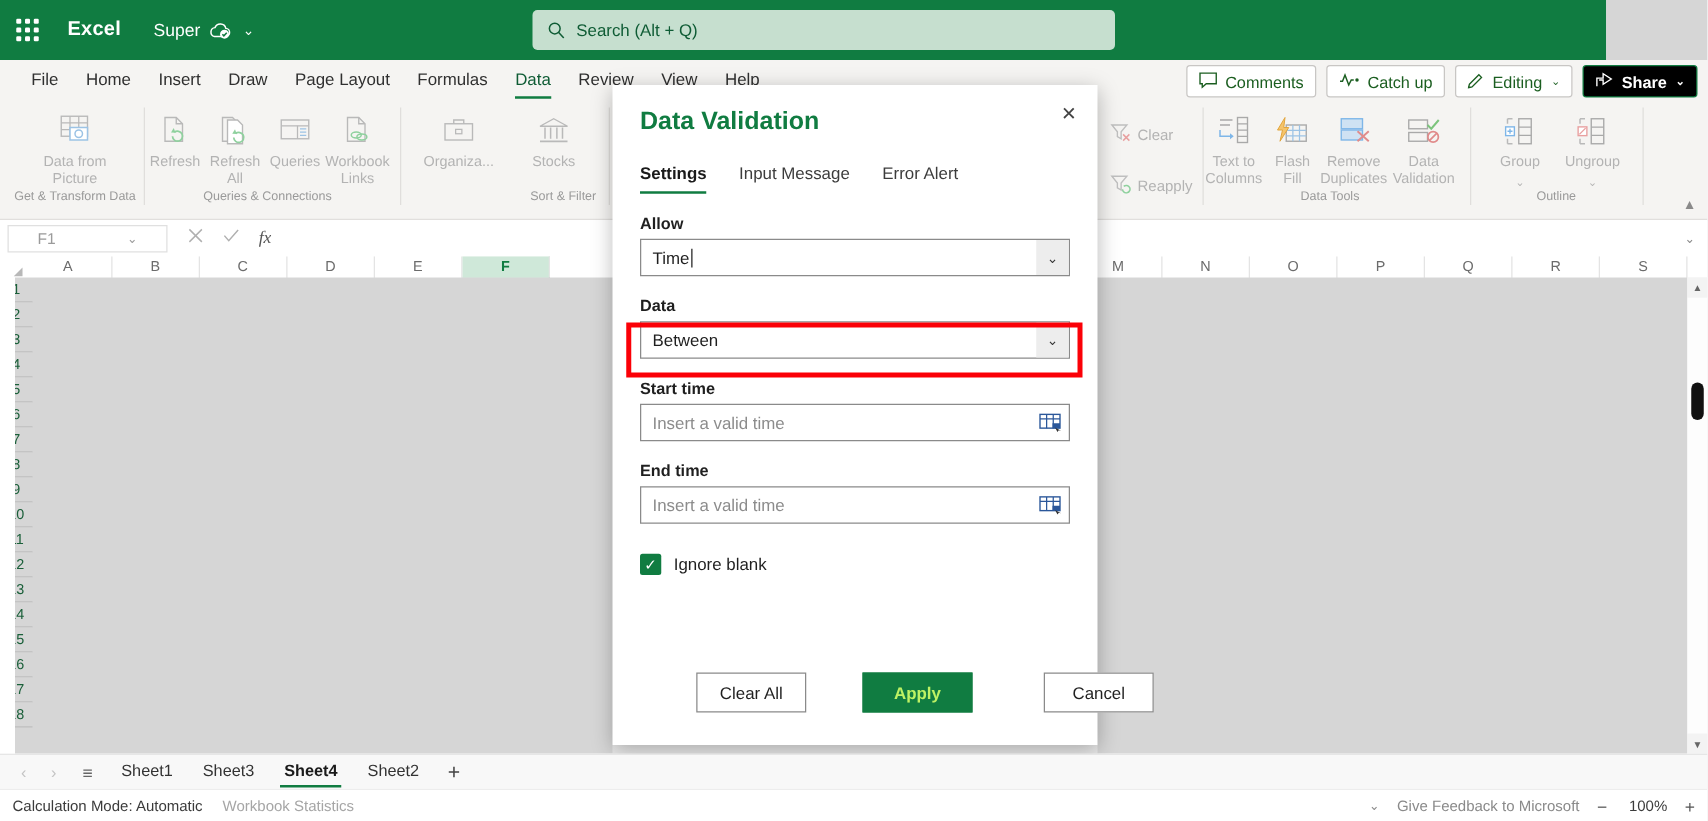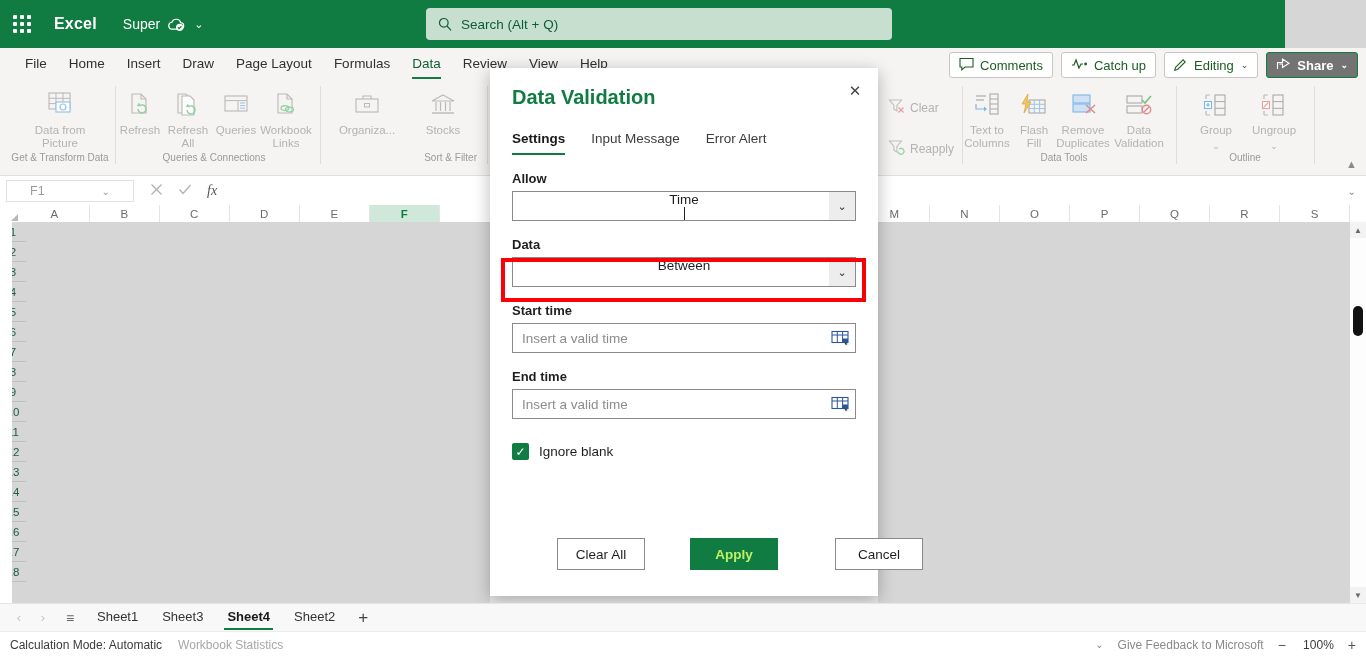--- a/index.html
+++ b/index.html
@@ -50,21 +50,21 @@
   }
   .rtab.active { color: #0f5c35; }
   .rtab.active::after {
     content: ""; position: absolute; left: 11px; right: 11px; bottom: -1px; height: 2.5px; background: #107c41;
   }
   .ribbon-right { position: absolute; right: 8px; top: 4px; display: flex; align-items: center; gap: 8px; }
   .rbtn {
     height: 26px; border: 1px solid #c8c6c4; background: #fff; border-radius: 3px;
     display: flex; align-items: center; gap: 6px; padding: 0 9px; font-size: 13px; color: #1b5e20; cursor: pointer;
   }
-  .rbtn.primary { background: #737373; color: #fff; border-color: #107c41; font-weight: bold; }
+  .rbtn.primary { background: #000000; color: #fff; border-color: #107c41; font-weight: bold; }
   .rbtn .lbl { font-size: 13px; }
   .rbtn .mini-chev { font-size: 9px; margin-left: 1px; }
 
   .ribbon-body {
     position: absolute; top: 80px; left: 0; width: 1366px; height: 96px;
     background: #f5f4f2; border-bottom: 1px solid #e1dfdd;
   }
   .rgroup { position: absolute; top: 0; height: 96px; display: flex; flex-direction: column; align-items: center; }
   .rgroup .items { display: flex; align-items: flex-start; height: 72px; padding-top: 4px; }
   .rgroup .glabel { font-size: 10px; color: #9a9a9a; text-align: center; width: 100%; }
@@ -169,21 +169,21 @@
     display: flex; align-items: center; justify-content: center; color: #444; font-size: 15px; cursor: pointer;
   }
   .dlg-title { font-size: 20px; color: #107c41; font-weight: bold; padding-top: 18px; }
   .dlg-tabs { display: flex; gap: 26px; margin-top: 22px; }
   .dtab { font-size: 13.5px; color: #3c3c3c; padding-bottom: 9px; position: relative; cursor: pointer; }
   .dtab.active { font-weight: bold; color: #1a1a1a; }
   .dtab.active::after { content: ""; position: absolute; left: 0; right: 0; bottom: 0; height: 2.5px; background: #107c41; }
   .field-label { font-size: 13px; color: #1f1f1f; font-weight: bold; margin-top: 16px; margin-bottom: 5px; }
   .select-box {
     position: relative; height: 30px; border: 1px solid #8a8a8a; background: #fff; display: flex; align-items: center;
-    padding: 0 9px; font-size: 13.5px; color: #1f1f1f; cursor: pointer; flex-direction: column;
+    padding: 0 9px; font-size: 13.5px; color: #1f1f1f; cursor: pointer;
   }
   .select-box .sel-chev {
     position: absolute; right: 0; top: 0; bottom: 0; width: 26px; background: #ededed;
     display: flex; align-items: center; justify-content: center; color: #333; font-size: 11px;
   }
   .caret-blink { display: inline-block; width: 1px; height: 15px; background: #222; margin-left: 1px; vertical-align: -3px; }
   .highlight-red {
     position: absolute; left: 501px; top: 258px; width: 365px; height: 44px;
     border: 4px solid #fb0007; pointer-events: none; z-index: 30;
   }

